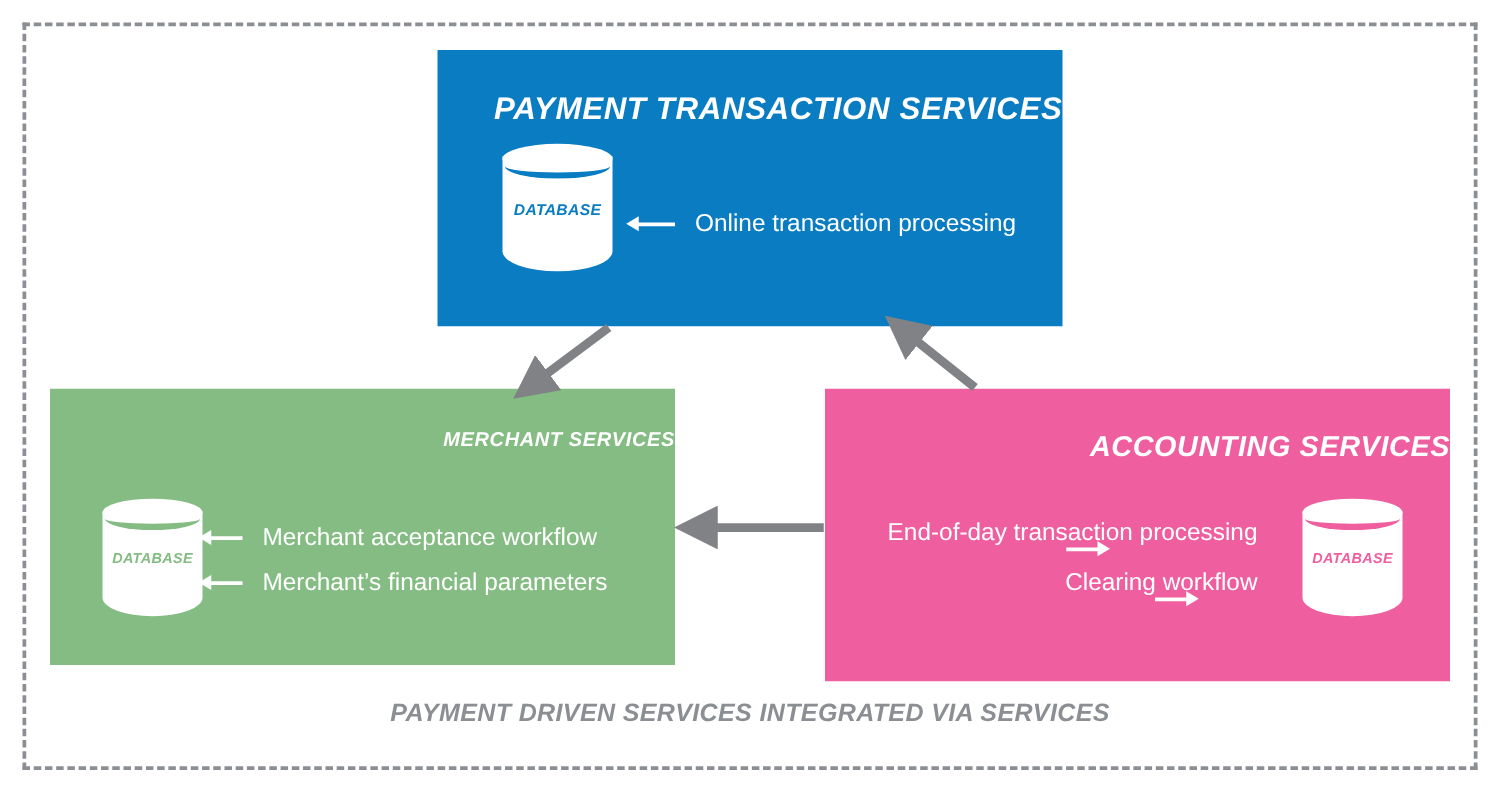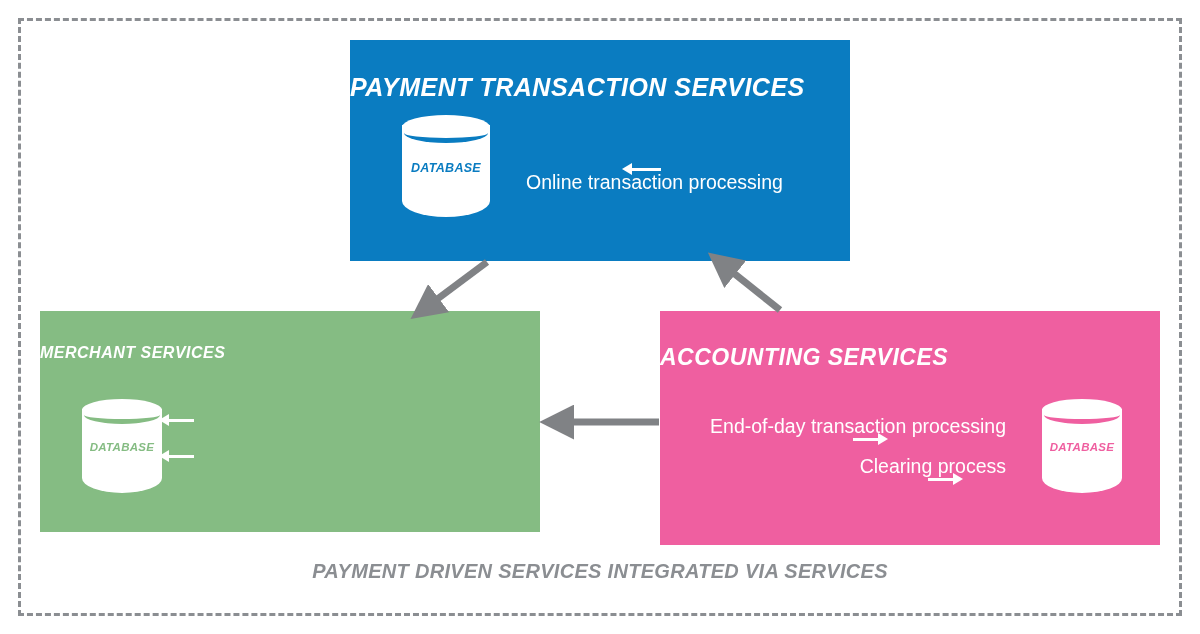--- a/index.html
+++ b/index.html
@@ -38,21 +38,21 @@
     box-sizing: border-box;
   }
   .svc-box.blue   { left: 350px; top: 40px;  width: 500px; height: 221px; background: #0a7cc1; }
   .svc-box.green  { left: 40px;  top: 311px; width: 500px; height: 221px; background: #85bc83; }
   .svc-box.pink   { left: 660px; top: 311px; width: 500px; height: 234px; background: #ef5fa0; }
 
   .svc-title {
     position: absolute;
     left: 0;
     width: 100%;
-    text-align: left;
+    text-align: right;
     color: #ffffff;
     font-weight: bold;
     font-style: italic;
     letter-spacing: 0.5px;
     white-space: nowrap;
   }
   .svc-box.blue  .svc-title { top: 33px; font-size: 25px; }
   .svc-box.green .svc-title { top: 33px; font-size: 16px; }
   .svc-box.pink  .svc-title { top: 33px; font-size: 23px; }
 
@@ -124,21 +124,21 @@
 
   
   .ann-row {
     position: absolute;
     display: flex;
     align-items: center;
     color: #ffffff;
     font-size: 19.5px;
     white-space: nowrap;
   }
-  .ann-row.right-of-db { flex-direction: column; }
+  .ann-row.right-of-db { }
   .ann-row.left-of-db  { flex-direction: column; justify-content: flex-end; }
 
   .ann-text { color: #ffffff; }
 
   .arrow-h {
     position: relative;
     display: inline-block;
     height: 3px;
     background: #ffffff;
     flex: none;
@@ -228,42 +228,44 @@
 
     <div class="db green">
       <div class="cyl-body"></div>
       <div class="cyl-top"></div>
       <div class="cyl-rim"></div>
       <div class="db-label">DATABASE</div>
     </div>
 
     <div class="ann-row right-of-db green-ann-1">
       <span class="arrow-h len-md to-left"></span>
+      <span class="ann-text gap-l">Merchant acceptance workflow</span>
     </div>
     <div class="ann-row right-of-db green-ann-2">
       <span class="arrow-h len-md to-left"></span>
+      <span class="ann-text gap-l">Merchant’s financial parameters</span>
     </div>
   </div>
 
   <div class="svc-box pink">
     <div class="svc-title">ACCOUNTING SERVICES</div>
 
     <div class="db pink">
       <div class="cyl-body"></div>
       <div class="cyl-top"></div>
       <div class="cyl-rim"></div>
       <div class="db-label">DATABASE</div>
     </div>
 
     <div class="ann-row left-of-db pink-ann-1">
       <span class="ann-text gap-r">End-of-day transaction processing</span>
       <span class="arrow-h len-md to-right"></span>
     </div>
     <div class="ann-row left-of-db pink-ann-2">
-      <span class="ann-text gap-r">Clearing process</span>
+      <span class="ann-text gap-r">Clearing workflow</span>
       <span class="arrow-h len-md to-right"></span>
     </div>
   </div>
 
   <svg id="connectors" viewBox="0 0 1200 634">
     <defs>
       <marker id="head" markerWidth="5" markerHeight="5" refX="2.6" refY="2.5" orient="auto">
         <path d="M0,0 L5,2.5 L0,5 z" fill="#808285"></path>
       </marker>
     </defs>

